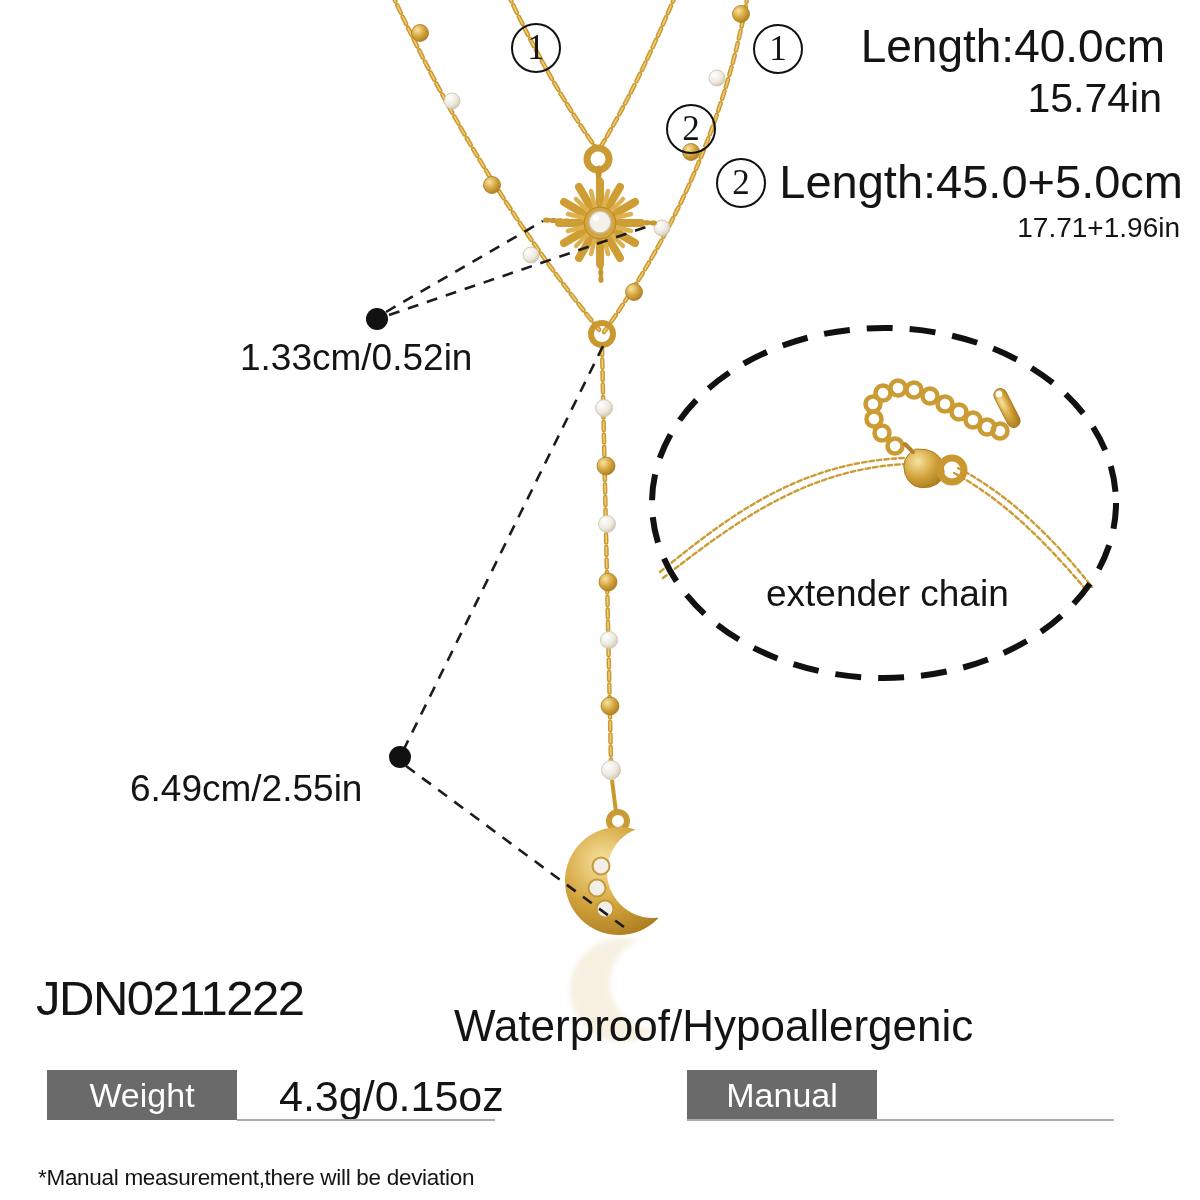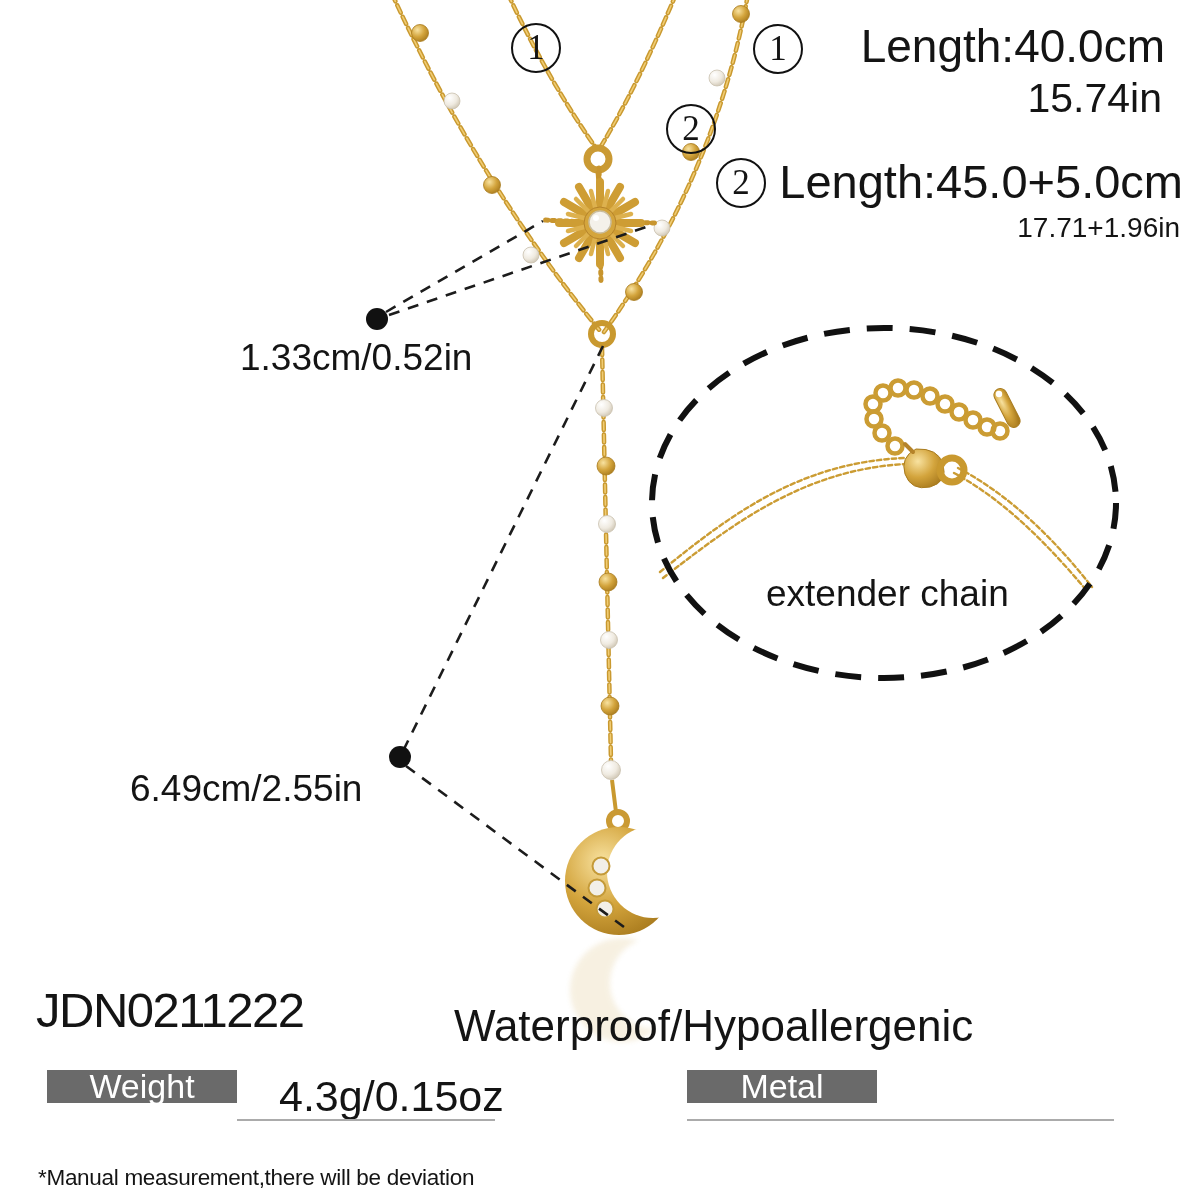--- a/index.html
+++ b/index.html
@@ -23,23 +23,23 @@
   .abs{position:absolute;line-height:1.1;white-space:nowrap;}
   .num-circle{position:absolute;width:46px;height:46px;border:2.5px solid #111;border-radius:50%;
               display:flex;align-items:center;justify-content:center;
               font-family:"Liberation Serif", serif;font-size:35px;background:transparent;}
   .leg1{font-size:46px;}
   .leg2{font-size:41px;}
   .leg3{font-size:47px;}
   .leg4{font-size:28px;}
   .meas{font-size:37px;}
   .inset-label{font-size:37px;}
-  .sku{font-size:49px;letter-spacing:-1.5px;margin-top:12px;}
+  .sku{font-size:49px;letter-spacing:-1.5px;}
   .feature{font-size:44px;margin-top:23px;}
-  .spec-box{position:absolute;width:190px;height:33px;background:#6A6A6A;display:flex;
+  .spec-box{position:absolute;width:190px;height:50px;background:#6A6A6A;display:flex;
             align-items:center;justify-content:center;color:#fff;font-size:34px;}
   .spec-val-l{font-size:43px;}
   .spec-val-r{font-size:35px;}
   .rule{position:absolute;height:2px;background:#ABABAB;}
   .note{font-size:22.5px;letter-spacing:-0.3px;}
   .right-align{text-align:center;}
 </style>
 </head>
 <body>
 
@@ -230,18 +230,18 @@
   <div class="abs sku" style="left:36px;top:972px;">JDN0211222</div>
   <div class="abs feature" style="left:454px;top:979px;">Waterproof/Hypoallergenic</div>
 
   <div class="spec-box" style="left:47px;top:1070px;">
     <span>Weight</span>
   </div>
   <div class="abs spec-val-l" style="left:279px;top:1073px;">4.3g/0.15oz</div>
   <div class="rule" style="left:237px;top:1119px;width:258px;"></div>
 
   <div class="spec-box" style="left:687px;top:1070px;">
-    <span>Metal</span>
+    <span>Manual</span>
   </div>
   <div class="rule" style="left:687px;top:1119px;width:427px;"></div>
 
   <div class="abs note" style="left:38px;top:1166px;">*Manual measurement,there will be deviation</div>
 </div>
 
 </body></html>

